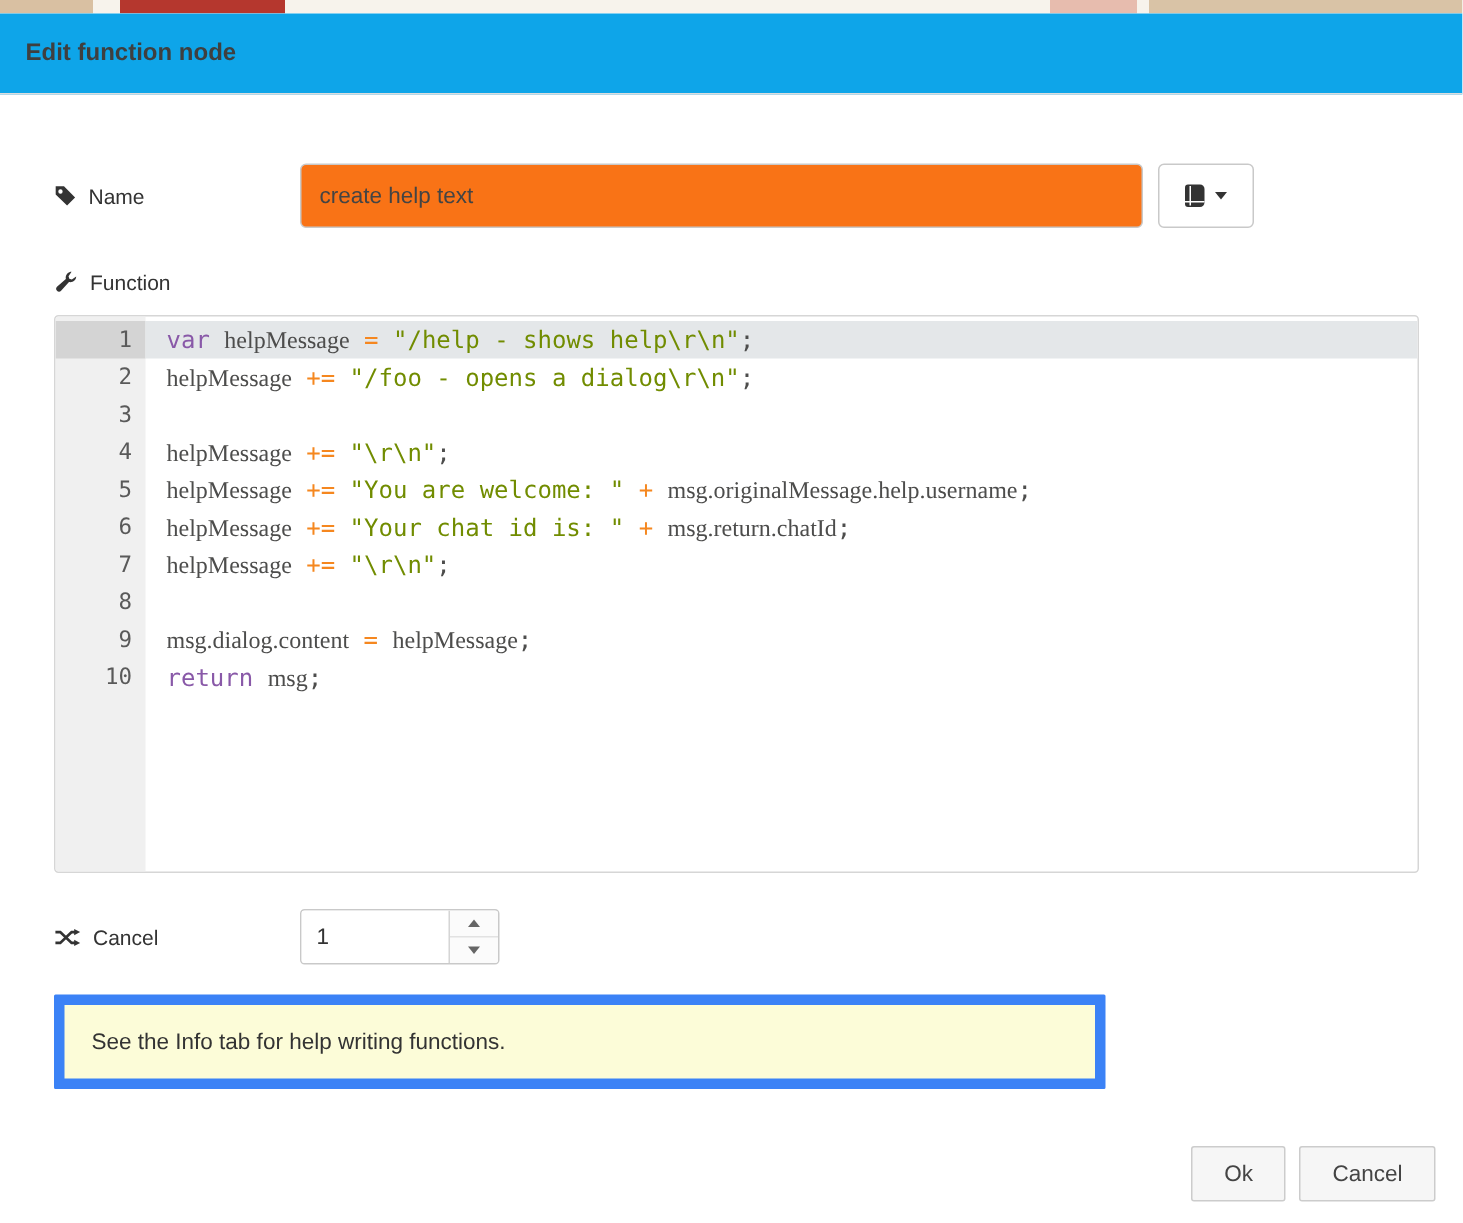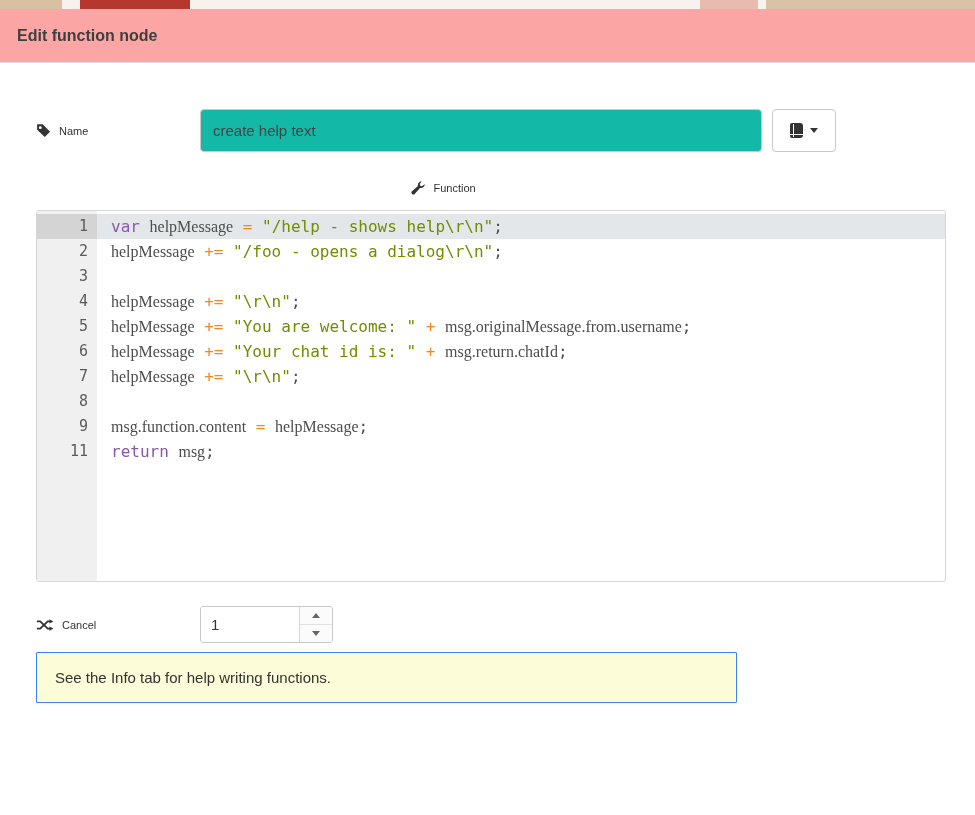--- a/index.html
+++ b/index.html
@@ -16,47 +16,47 @@
   .canvas-strip { position: absolute; top: 0; left: 0; width: 975px; height: 9px; background: #f7f3ec; }
   .canvas-strip .frag { position: absolute; top: 0; height: 9px; }
   .frag-tan-left   { left: 0;   width: 62px;  background: #d9c0a2; }
   .frag-red        { left: 80px; width: 110px; background: #b5372e; }
   .frag-pink       { left: 700px; width: 58px; background: #e7bcae; }
   .frag-tan-right  { left: 766px; width: 209px; background: #d9c3a6; }
 
   .dialog { position: absolute; top: 9px; left: 0; width: 975px; height: 806px; background: #fff; }
 
   .dialog-header {
-    height: 54px; background: #fca5a5; border-bottom: 1px solid #dddddd;
+    height: 54px; background: #0ea5e9; border-bottom: 1px solid #dddddd;
     display: flex; align-items: center; padding: 0 17px;
   }
   .dialog-title { font-size: 16px; font-weight: bold; color: #3f3f3f; }
 
   .dialog-body { padding: 46px 28px 0 36px; }
 
   .form-row { display: flex; align-items: center; }
-  .form-label { width: 164px; font-size: 11px; color: #333; display: flex; align-items: center; gap: 8px; flex-shrink: 0; }
+  .form-label { width: 164px; font-size: 14px; color: #333; display: flex; align-items: center; gap: 8px; flex-shrink: 0; }
   .form-label svg { flex-shrink: 0; }
 
   .name-row { margin-bottom: 28px; }
   .name-input {
     width: 562px; height: 43px; border: 1px solid #c9c9c9; border-radius: 4px;
     padding: 0 12px; font-size: 15px; color: #444;
-    font-family: "Liberation Sans", sans-serif; outline: none; background: #14b8a6;
+    font-family: "Liberation Sans", sans-serif; outline: none; background: #f97316;
   }
   .lib-button {
     margin-left: 10px; width: 64px; height: 43px; border: 1px solid #c9c9c9; border-radius: 4px;
     background: #ffffff; display: flex; align-items: center; justify-content: center; gap: 7px; cursor: pointer;
   }
   .book-icon { width: 13px; height: 15px; background: #333; border-radius: 2px 3px 3px 2px; position: relative; }
   .book-icon::before { content:""; position: absolute; left: 2.5px; top: 1px; bottom: 1px; width: 1.5px; background: #fff; }
   .book-icon::after  { content:""; position: absolute; left: 0; right: 0; bottom: 3px; height: 1.5px; background: #fff; }
   .caret-down { width: 0; height: 0; border-left: 4.5px solid transparent; border-right: 4.5px solid transparent; border-top: 5px solid #333; }
 
-  .function-label-row { margin-bottom: 14px; justify-content: center; }
+  .function-label-row { margin-bottom: 14px; }
 
   
   .code-editor {
     width: 910px; height: 372px; border: 1px solid #d6d6d6; border-radius: 3px;
     display: flex; background: #fff; overflow: hidden;
     font-family: "DejaVu Sans Mono", monospace; font-size: 16px; line-height: 25px;
   }
   .code-gutter {
     width: 60px; background: #f0f0f0; color: #5a5a5a;
     text-align: right; padding-top: 3px; flex-shrink: 0; font-size: 15px;
@@ -83,21 +83,21 @@
     font-family: "Liberation Sans", sans-serif; min-width: 0;
   }
   .spinner-buttons { width: 33px; border-left: 1px solid #d5d5d5; display: flex; flex-direction: column; background: #fbfbfb; }
   .spin-btn { flex: 1; display: flex; align-items: center; justify-content: center; cursor: pointer; }
   .spin-btn + .spin-btn { border-top: 1px solid #e2e2e2; }
   .tri-up   { width: 0; height: 0; border-left: 4px solid transparent; border-right: 4px solid transparent; border-bottom: 5px solid #666; }
   .tri-down { width: 0; height: 0; border-left: 4px solid transparent; border-right: 4px solid transparent; border-top: 5px solid #666; }
 
   
   .form-tip {
-    margin-top: 9px; width: 701px; background: #fcfcd8; border: 1px solid #3b82f6;
+    margin-top: 20px; width: 701px; background: #fcfcd8; border: 7px solid #3b82f6;
     padding: 16px 18px; font-size: 15px; color: #333; border-radius: 1px;
   }
 
   
   .dialog-buttons { position: absolute; right: 18px; bottom: 14px; display: flex; gap: 9px; }
   .dlg-btn {
     height: 37px; padding: 0 21px; background: #f6f6f6; border: 1px solid #cccccc;
     border-radius: 2px; font-size: 15px; color: #444; cursor: pointer;
     font-family: "Liberation Sans", sans-serif;
   }
@@ -147,32 +147,32 @@
       <div class="code-gutter">
           <div class="gut-line active">1</div>
           <div class="gut-line">2</div>
           <div class="gut-line">3</div>
           <div class="gut-line">4</div>
           <div class="gut-line">5</div>
           <div class="gut-line">6</div>
           <div class="gut-line">7</div>
           <div class="gut-line">8</div>
           <div class="gut-line">9</div>
-          <div class="gut-line">11</div>
+          <div class="gut-line">10</div>
         </div>
       <div class="code-lines">
           <div class="code-line active"><span class="tok-k">var</span><span class="tok-t"> </span><span class="tok-i">helpMessage</span><span class="tok-t"> </span><span class="tok-o">=</span><span class="tok-t"> </span><span class="tok-s">"/help - shows help\r\n"</span><span class="tok-t">;</span></div>
           <div class="code-line"><span class="tok-i">helpMessage</span><span class="tok-t"> </span><span class="tok-o">+=</span><span class="tok-t"> </span><span class="tok-s">"/foo - opens a dialog\r\n"</span><span class="tok-t">;</span></div>
           <div class="code-line"></div>
           <div class="code-line"><span class="tok-i">helpMessage</span><span class="tok-t"> </span><span class="tok-o">+=</span><span class="tok-t"> </span><span class="tok-s">"\r\n"</span><span class="tok-t">;</span></div>
-          <div class="code-line"><span class="tok-i">helpMessage</span><span class="tok-t"> </span><span class="tok-o">+=</span><span class="tok-t"> </span><span class="tok-s">"You are welcome: "</span><span class="tok-t"> </span><span class="tok-o">+</span><span class="tok-t"> </span><span class="tok-i">msg.originalMessage.from.username</span><span class="tok-t">;</span></div>
+          <div class="code-line"><span class="tok-i">helpMessage</span><span class="tok-t"> </span><span class="tok-o">+=</span><span class="tok-t"> </span><span class="tok-s">"You are welcome: "</span><span class="tok-t"> </span><span class="tok-o">+</span><span class="tok-t"> </span><span class="tok-i">msg.originalMessage.help.username</span><span class="tok-t">;</span></div>
           <div class="code-line"><span class="tok-i">helpMessage</span><span class="tok-t"> </span><span class="tok-o">+=</span><span class="tok-t"> </span><span class="tok-s">"Your chat id is: "</span><span class="tok-t"> </span><span class="tok-o">+</span><span class="tok-t"> </span><span class="tok-i">msg.return.chatId</span><span class="tok-t">;</span></div>
           <div class="code-line"><span class="tok-i">helpMessage</span><span class="tok-t"> </span><span class="tok-o">+=</span><span class="tok-t"> </span><span class="tok-s">"\r\n"</span><span class="tok-t">;</span></div>
           <div class="code-line"></div>
-          <div class="code-line"><span class="tok-i">msg.function.content</span><span class="tok-t"> </span><span class="tok-o">=</span><span class="tok-t"> </span><span class="tok-i">helpMessage</span><span class="tok-t">;</span></div>
+          <div class="code-line"><span class="tok-i">msg.dialog.content</span><span class="tok-t"> </span><span class="tok-o">=</span><span class="tok-t"> </span><span class="tok-i">helpMessage</span><span class="tok-t">;</span></div>
           <div class="code-line"><span class="tok-k">return</span><span class="tok-t"> </span><span class="tok-i">msg</span><span class="tok-t">;</span></div>
         </div>
     </div>
 
     <div class="form-row outputs-row">
       <div class="form-label">
         <svg width="18" height="14" viewBox="0 0 19 14">
           <path d="M1 3.2h3.4l8 7.6h2.4" stroke="#333" stroke-width="1.9" fill="none"></path>
           <path d="M1 10.8h3.4l8-7.6h2.4" stroke="#333" stroke-width="1.9" fill="none"></path>
           <path d="M14.2 1 18.4 3.2 14.2 5.4zM14.2 8.6 18.4 10.8 14.2 13z" fill="#333"></path>
@@ -189,14 +189,18 @@
               <span class="tri-down"></span>
             </div>
         </div>
       </div>
     </div>
 
     <div class="form-tip">See the Info tab for help writing functions.</div>
 
   </div>
 
+  <div class="dialog-buttons">
+    <button class="dlg-btn">Ok</button>
+    <button class="dlg-btn">Cancel</button>
+  </div>
 
 </div>
 
 </body></html>

